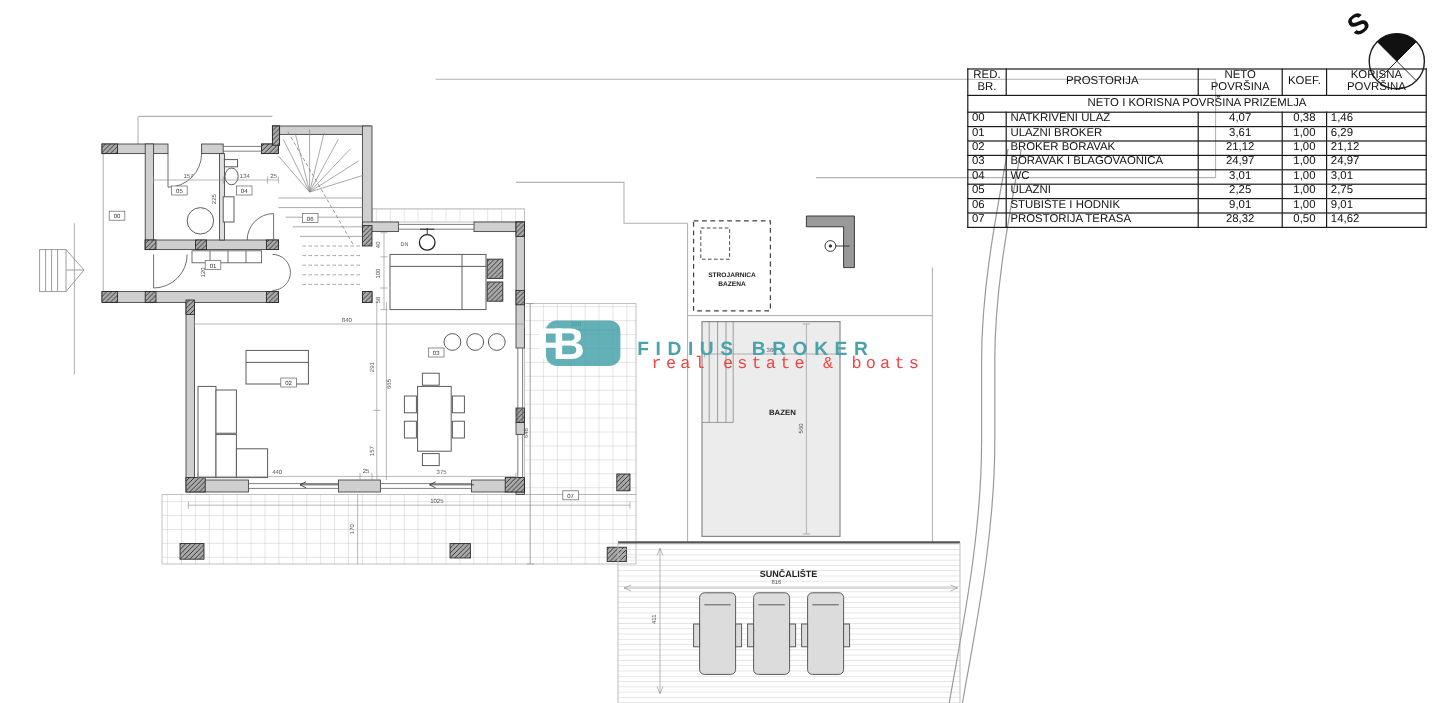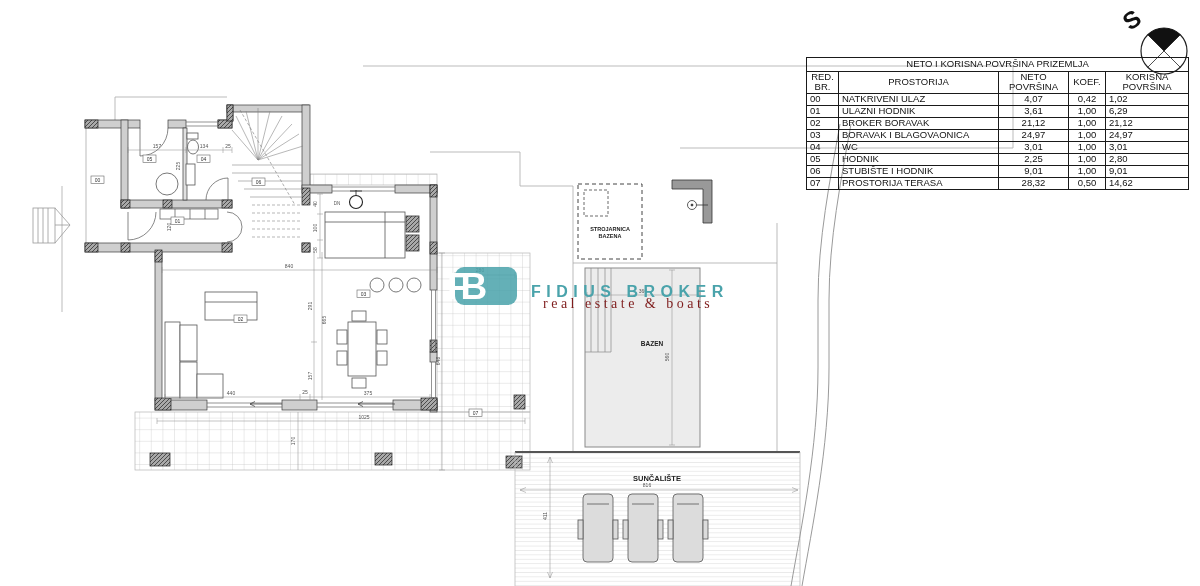--- a/index.html
+++ b/index.html
@@ -19,22 +19,22 @@
   .areas-table .tot .num{text-align:center;}
 
   
   .fb-badge{position:absolute;left:455px;top:267px;width:62px;height:38px;
             background:rgba(73,162,170,.85);border-radius:9px;display:flex;
             align-items:center;z-index:3;}
   .fb-badge span{color:#fff;font-weight:bold;font-size:37px;letter-spacing:-9px;
             margin-left:-8px;line-height:1;}
   .logo-name{position:absolute;left:531px;top:283px;font-weight:bold;font-size:16px;
             color:#4aa3ab;letter-spacing:5.5px;white-space:nowrap;z-index:3;}
-  .logo-tagline{position:absolute;left:543px;top:296px;font-family:Liberation Serif, serif;
-            font-size:14px;color:#7f1d1d;letter-spacing:3.5px;white-space:nowrap;z-index:3;}
+  .logo-tagline{position:absolute;left:543px;top:296px;font-family:Liberation Mono, monospace;
+            font-size:14px;color:#ef4444;letter-spacing:3.5px;white-space:nowrap;z-index:3;}
 </style>
 </head>
 <body>
 
 <div class="canvas">
 
 <svg width="1200" height="586" viewBox="0 0 1200 586" style="position:absolute;left:0;top:0;z-index:1;">
   <defs>
     <pattern id="hatch" width="4" height="4" patternUnits="userSpaceOnUse">
       <rect width="4" height="4" fill="#a9a9a9"></rect>
@@ -330,42 +330,42 @@
 <table class="areas-table" style="z-index:2;">
   <colgroup>
         <col style="width:32px">
         <col style="width:160px">
         <col style="width:70px">
         <col style="width:37px">
         <col style="width:83px">
       </colgroup>
   <tbody>
     <tr>
-      <td colspan="5" class="t-title">NETO I KORISNA POVRŠINA PRIZEMLJA</td>
-    </tr>
-    <tr>
       <th>RED.
 BR.</th>
       <th>PROSTORIJA</th>
       <th>NETO
 POVRŠINA</th>
       <th>KOEF.</th>
       <th>KORISNA
 POVRŠINA</th>
     </tr>
     <tr>
+      <td colspan="5" class="t-title">NETO I KORISNA POVRŠINA PRIZEMLJA</td>
+    </tr>
+    <tr>
       <td>00</td>
           <td>NATKRIVENI ULAZ</td>
       <td class="num">4,07</td>
-          <td class="num">0,42</td>
-      <td>1,02</td>
+          <td class="num">0,38</td>
+      <td>1,46</td>
     </tr>
     <tr>
       <td>01</td>
-          <td>ULAZNI HODNIK</td>
+          <td>ULAZNI BROKER</td>
       <td class="num">3,61</td>
           <td class="num">1,00</td>
       <td>6,29</td>
     </tr>
     <tr>
       <td>02</td>
           <td>BROKER BORAVAK</td>
       <td class="num">21,12</td>
           <td class="num">1,00</td>
       <td>21,12</td>
@@ -379,24 +379,24 @@
     </tr>
     <tr>
       <td>04</td>
           <td>WC</td>
       <td class="num">3,01</td>
           <td class="num">1,00</td>
       <td>3,01</td>
     </tr>
     <tr>
       <td>05</td>
-          <td>HODNIK</td>
+          <td>ULAZNI</td>
       <td class="num">2,25</td>
           <td class="num">1,00</td>
-      <td>2,80</td>
+      <td>2,75</td>
     </tr>
     <tr>
       <td>06</td>
           <td>STUBIŠTE I HODNIK</td>
       <td class="num">9,01</td>
           <td class="num">1,00</td>
       <td>9,01</td>
     </tr>
     <tr>
       <td>07</td>

